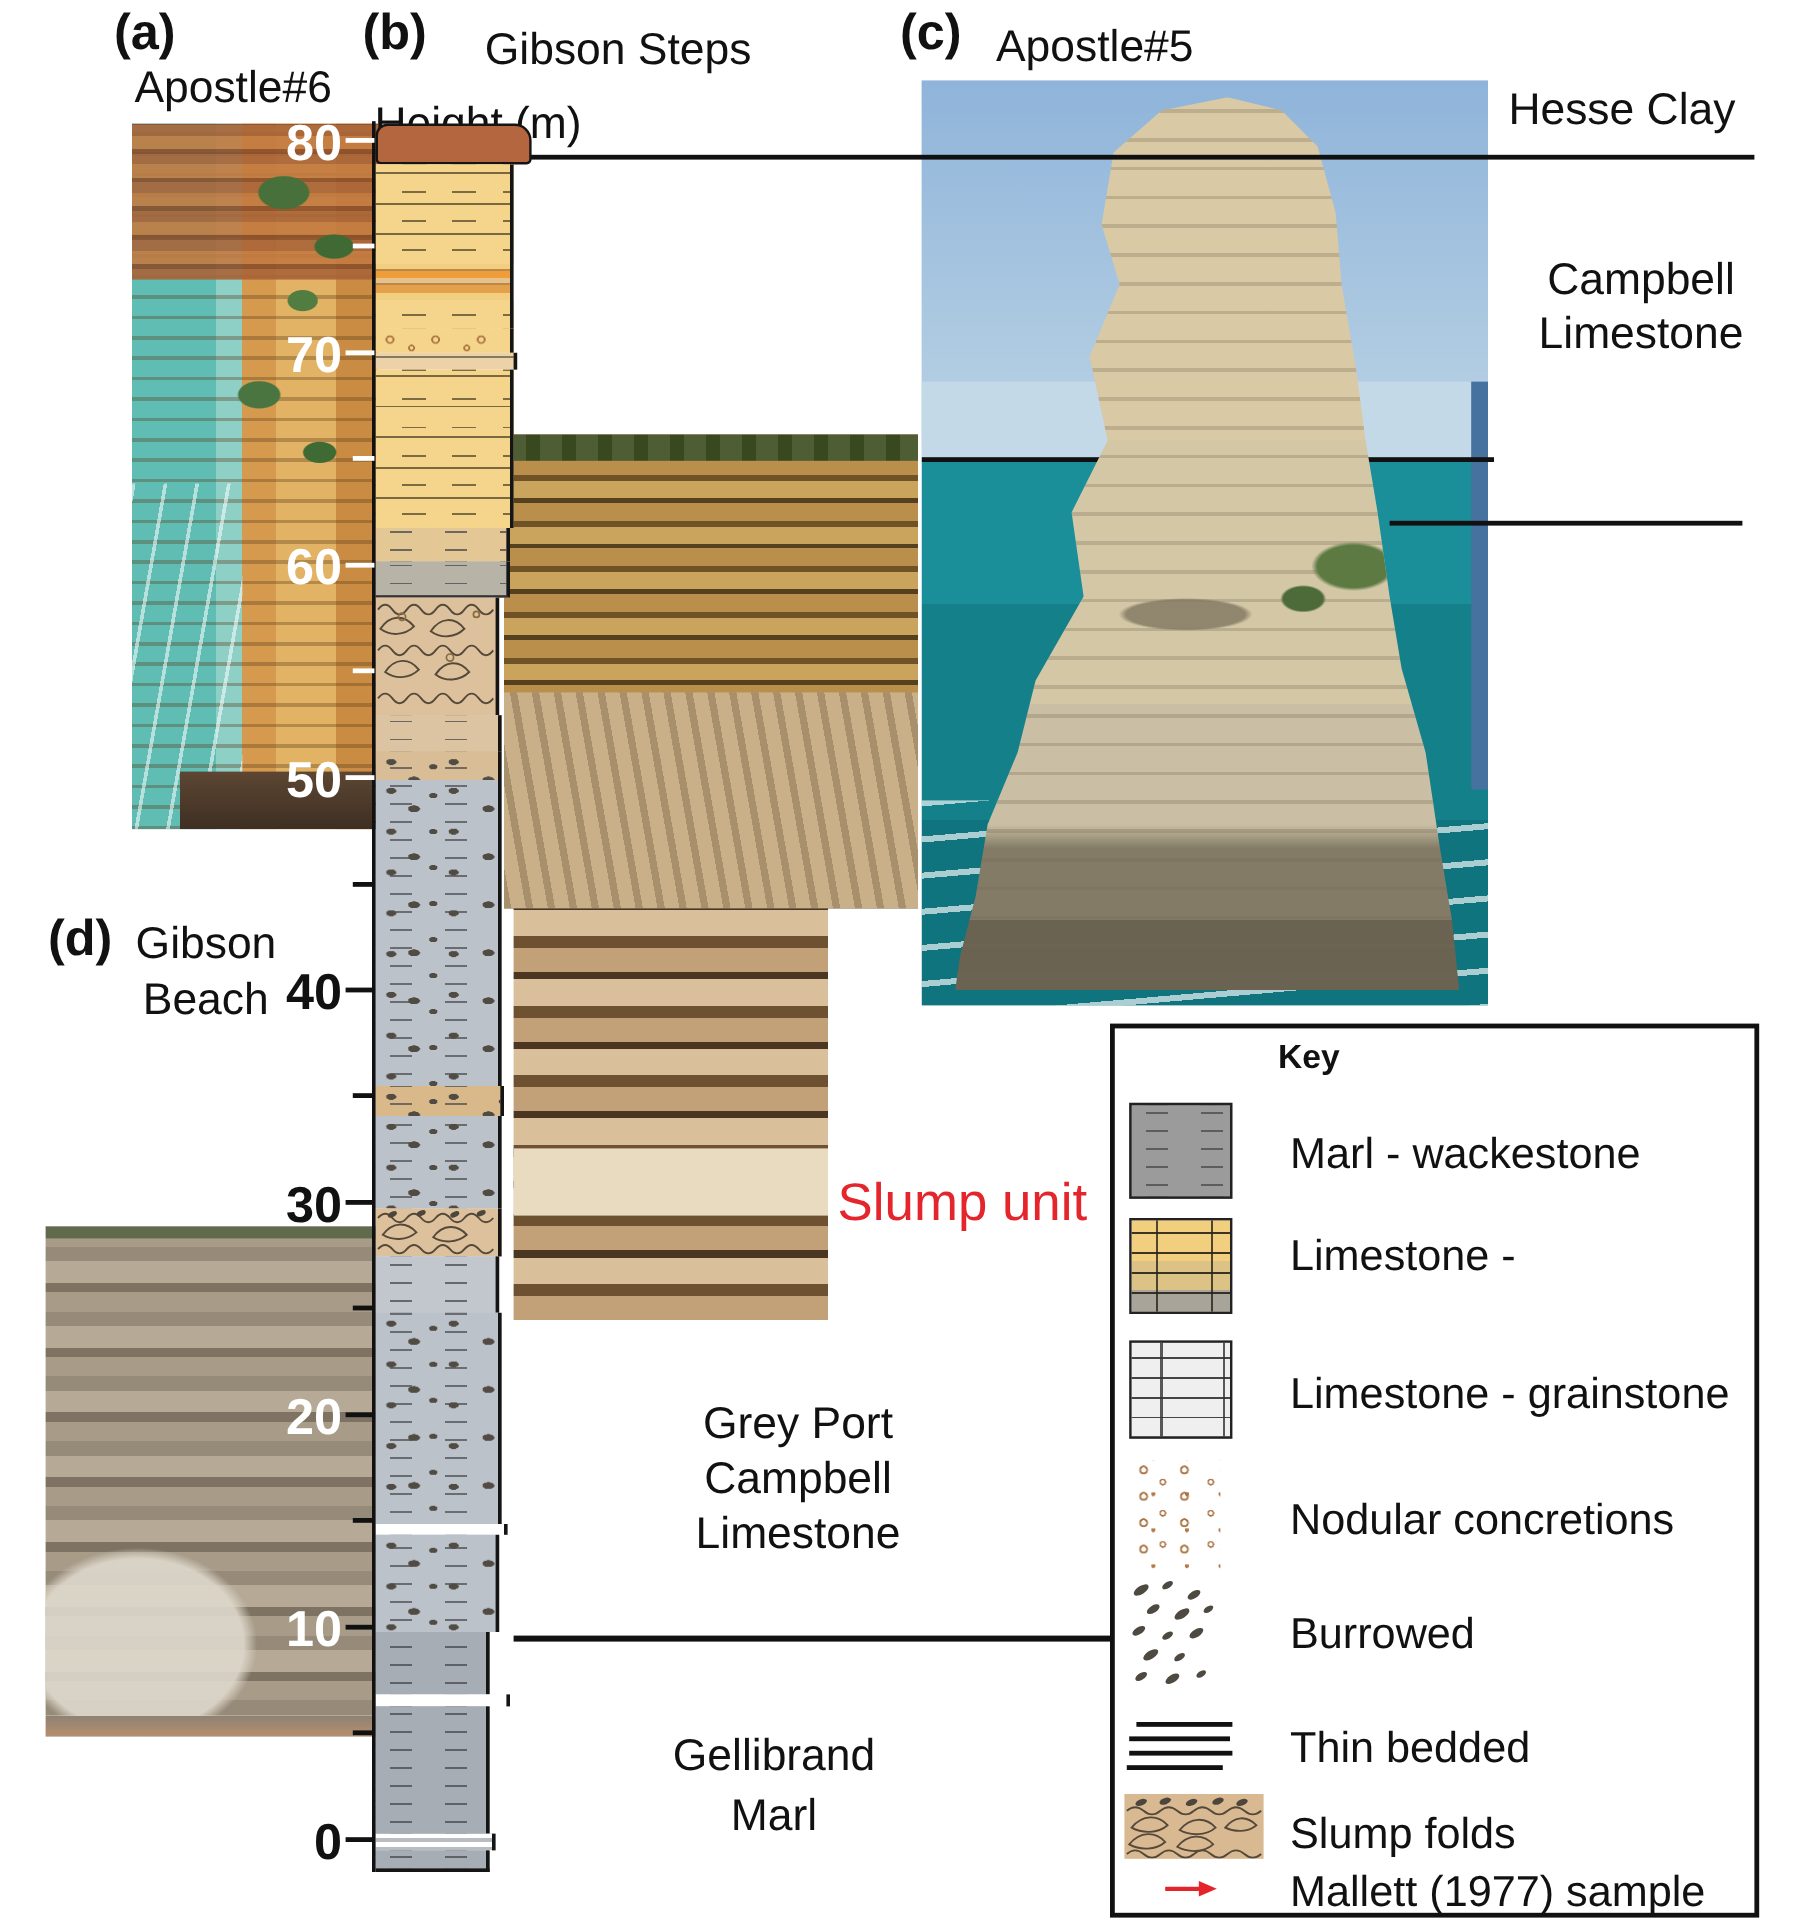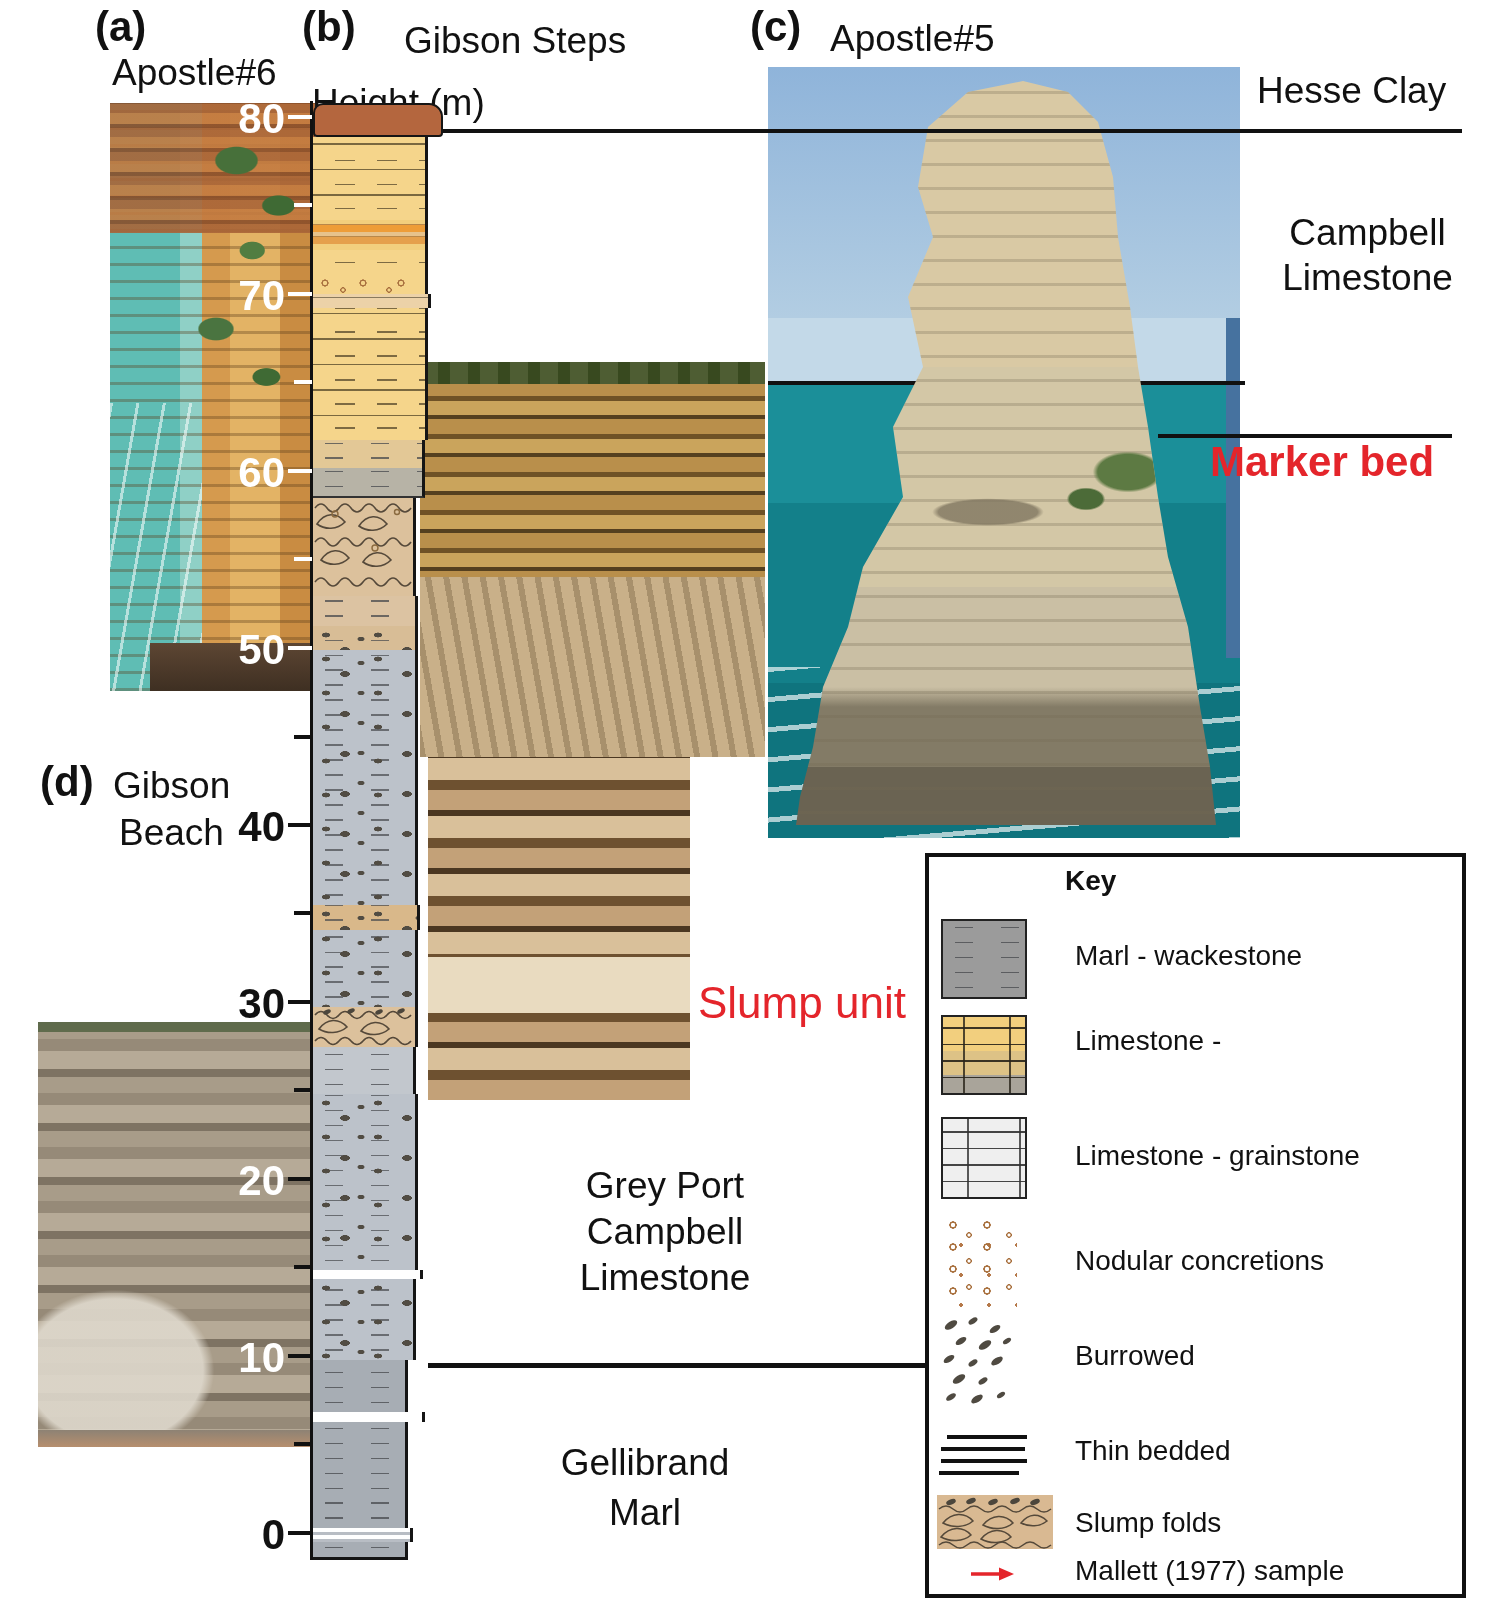--- a/index.html
+++ b/index.html
@@ -41,21 +41,21 @@
   .bur{background-image:
      radial-gradient(ellipse 6px 3.5px at 13px 9px, #514c43 68%, transparent 74%),
      radial-gradient(ellipse 7px 4px at 32px 24px, #514c43 68%, transparent 74%),
      radial-gradient(ellipse 5px 3px at 48px 13px, #514c43 68%, transparent 74%),
      repeating-linear-gradient(0deg, var(--bg) 0 9px, transparent 9px 10.5px, var(--bg) 10.5px 15px),
      repeating-linear-gradient(90deg, transparent 0 12px, rgba(70,72,76,.7) 12px 30px, transparent 30px 46px);
      background-size:52px 34px,62px 40px,58px 30px,auto,auto;}
   
   #keybox{position:absolute;left:925px;top:853px;width:541px;height:745px;border:4px solid #111;
           box-sizing:border-box;background:#fff;z-index:10;}
-  .klab{position:absolute;left:146px;font-size:28px;white-space:nowrap;}
+  .klab{position:absolute;left:146px;font-size:36px;white-space:nowrap;}
   .ksw{position:absolute;left:12px;border:2px solid #222;box-sizing:border-box;}
   .kline{position:absolute;left:12px;background:#111;height:3.5px;}
   
   .ph{position:absolute;overflow:hidden;z-index:1;}
 </style>
 </head>
 <body>
 
 <div id="fig">
 
@@ -227,21 +227,20 @@
   <div class="t ttl" style="left:830px;top:18px;">Apostle#5</div>
   <div class="t tag" style="left:40px;top:758px;">(d)</div>
   <div class="t ttl" style="left:113px;top:765px;">Gibson</div>
   <div class="t ttl" style="left:119px;top:812px;">Beach</div>
 
   <div class="t ttl" style="left:1257px;top:70px;z-index:7;">Hesse Clay</div>
   <div class="abs ctr" style="left:1255px;top:210px;width:225px;font-size:37px;line-height:45px;z-index:7;">
     <div>Campbell</div>
     <div>Limestone</div>
   </div>
-  <div class="t red" style="left:1210px;top:438px;font-size:42px;font-weight:700;z-index:7;">Marker bed</div>
   <div class="t red" style="left:698px;top:978px;font-size:44px;z-index:7;">Slump unit</div>
   <div class="abs ctr" style="left:535px;top:1163px;width:260px;font-size:37px;line-height:46px;z-index:7;">
     <div>Grey Port</div>
     <div>Campbell</div>
     <div>Limestone</div>
   </div>
   <div class="abs ctr" style="left:500px;top:1438px;width:290px;font-size:37px;line-height:50px;z-index:7;">
     <div>Gellibrand</div>
     <div>Marl</div>
   </div>

